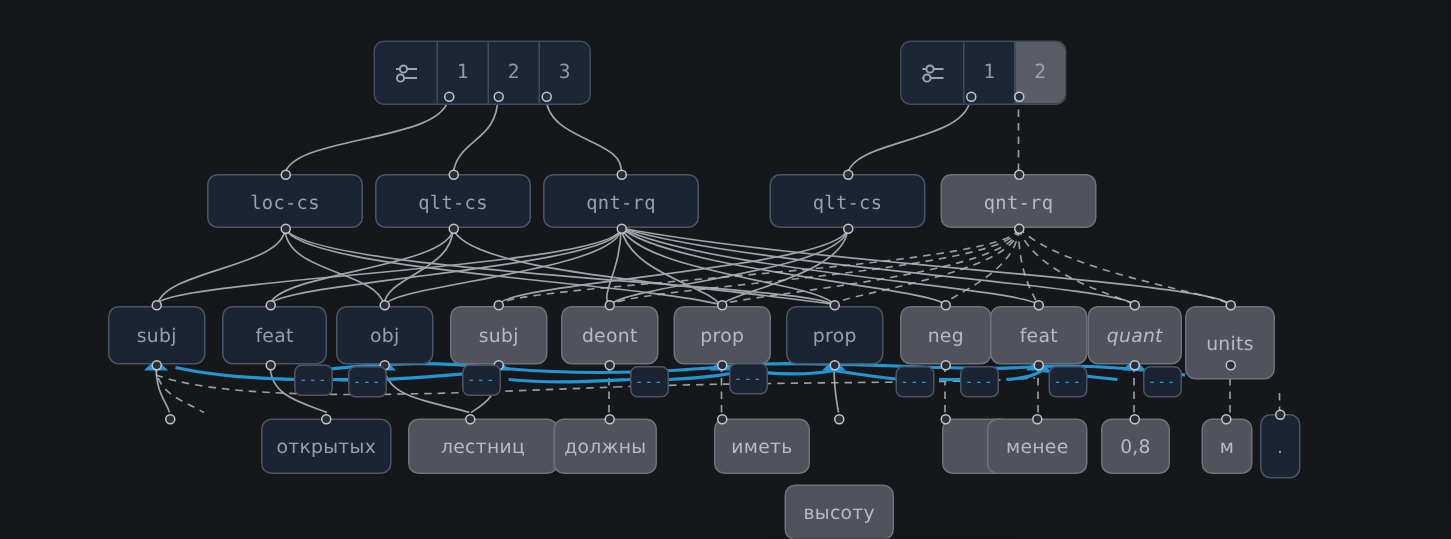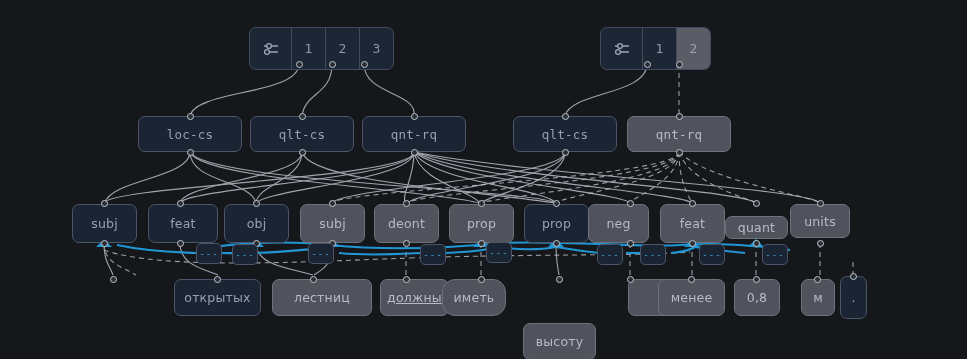--- a/index.html
+++ b/index.html
@@ -239,30 +239,30 @@
     </div>
   <div class="node gray" style="left:374px;top:204px;width:65px;height:39px;">
       <span>deont</span>
     </div>
   <div class="node gray" style="left:449px;top:204px;width:65px;height:39px;">
       <span>prop</span>
     </div>
   <div class="node dark" style="left:524px;top:204px;width:65px;height:39px;">
       <span>prop</span>
     </div>
-  <div class="node gray" style="left:588px;top:204px;width:61px;height:39px;">
+  <div class="node gray" style="left:600px;top:204px;width:61px;height:39px;">
       <span>neg</span>
     </div>
   <div class="node gray" style="left:660px;top:204px;width:65px;height:39px;">
       <span>feat</span>
     </div>
-  <div class="node gray" style="left:725px;top:216px;width:63px;height:23px;">
+  <div class="node gray" style="left:725px;top:204px;width:63px;height:39px;font-style:italic;">
       <span>quant</span>
     </div>
-  <div class="node gray" style="left:790px;top:204px;width:60px;height:34px;">
+  <div class="node gray" style="left:790px;top:204px;width:60px;height:49px;">
       <span>units</span>
     </div>
 
   <div class="port" style="left:101px;top:200px;"></div>
   <div class="port" style="left:177px;top:200px;"></div>
   <div class="port" style="left:253px;top:200px;"></div>
   <div class="port" style="left:329px;top:200px;"></div>
   <div class="port" style="left:403px;top:200px;"></div>
   <div class="port" style="left:478px;top:200px;"></div>
   <div class="port" style="left:553px;top:200px;"></div>
@@ -310,24 +310,24 @@
   <div class="chip" style="left:762px;top:244px;">
       <span>---</span>
     </div>
 
   <div class="node dark" style="left:174px;top:279px;width:87px;height:37px;">
       <span>открытых</span>
     </div>
   <div class="node gray" style="left:272px;top:279px;width:100px;height:37px;">
       <span>лестниц</span>
     </div>
-  <div class="node gray" style="left:380px;top:279px;width:69px;height:37px;text-decoration:underline;">
+  <div class="node gray" style="left:369px;top:279px;width:69px;height:37px;">
       <span>должны</span>
     </div>
-  <div class="node gray" style="left:442px;top:279px;width:64px;height:37px;border-radius:13px;">
+  <div class="node gray" style="left:476px;top:279px;width:64px;height:37px;">
       <span>иметь</span>
     </div>
   <div class="node gray" style="left:523px;top:279px;width:73px;height:37px;margin-top:44px;">
       <span>высоту</span>
     </div>
   <div class="node gray" style="left:628px;top:279px;width:38px;height:37px;padding-left:44px;">
       <span>не</span>
     </div>
   <div class="node gray" style="left:658px;top:279px;width:67px;height:37px;">
       <span>менее</span>

